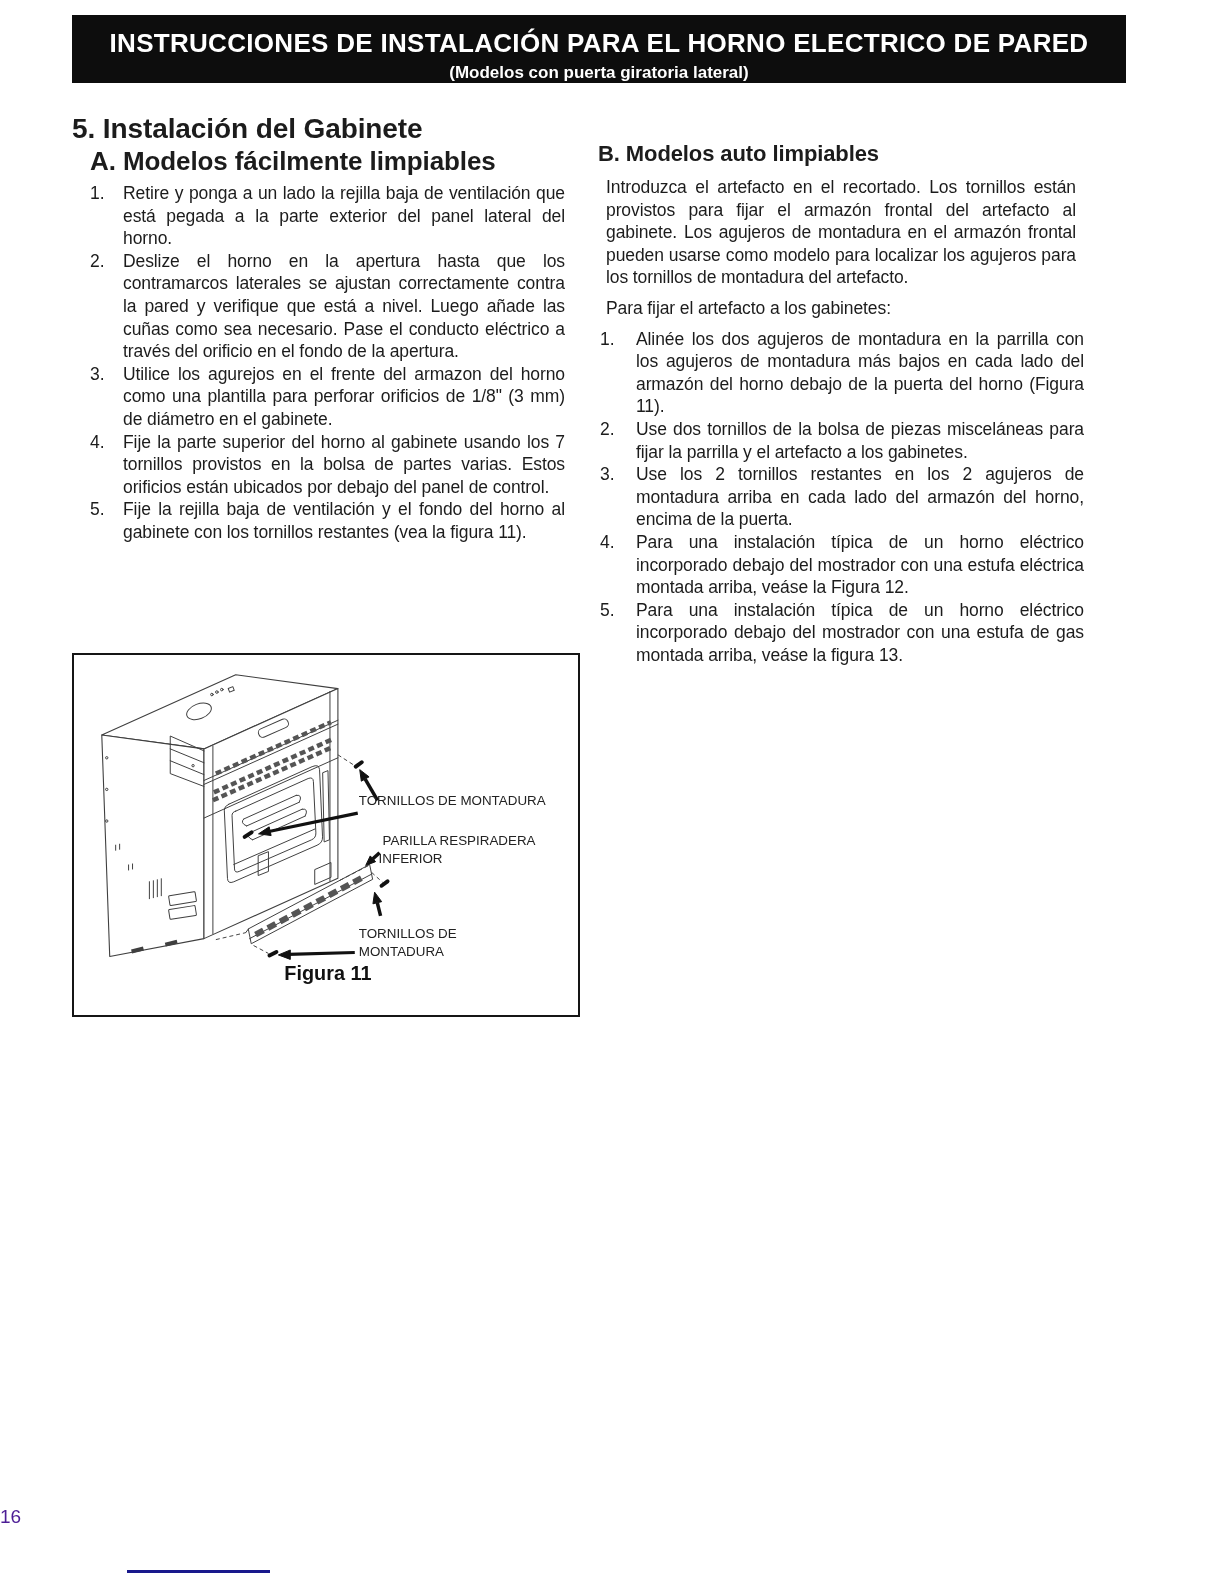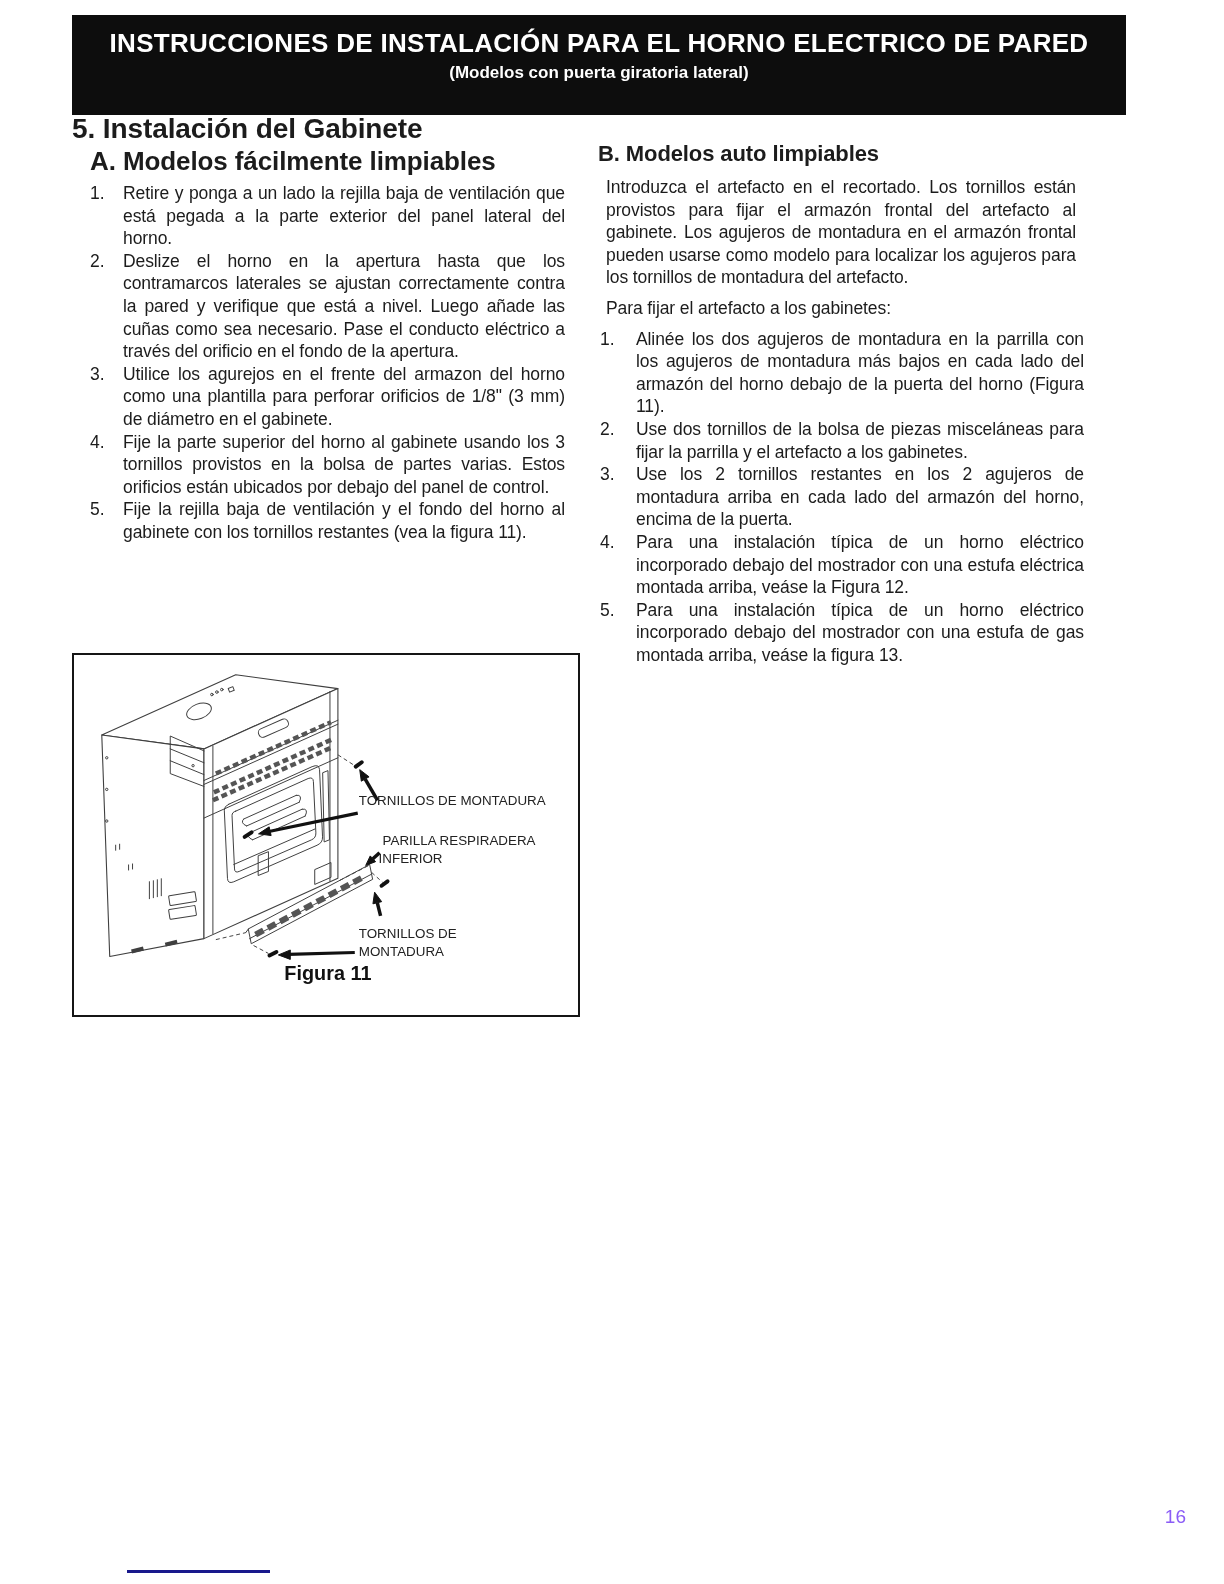--- a/index.html
+++ b/index.html
@@ -5,21 +5,21 @@
   html,body{margin:0;padding:0;background:#ffffff;}
   .page{
     position:relative;
     width:1224px;height:1584px;
     background:#ffffff;
     font-family:"Liberation Sans", sans-serif;
     color:#1c1c1c;
     overflow:hidden;
   }
   .banner{
-    position:absolute;left:72px;top:15px;width:1054px;height:100px;
+    position:absolute;left:72px;top:15px;width:1054px;height:68px;
     background:#0d0d0d;color:#ffffff;text-align:center;
   }
   .banner-title{
     font-weight:bold;font-size:26px;letter-spacing:.3px;
     margin-top:13px;white-space:nowrap;
   }
   .banner-sub{font-weight:bold;font-size:17px;margin-top:4px;}
   .col-left{position:absolute;left:72px;top:112px;width:493px;}
   .col-right{position:absolute;left:598px;top:140px;width:486px;}
   .h-sec{font-size:28px;line-height:34px;font-weight:bold;margin:0;}
@@ -34,21 +34,21 @@
   .li .txt{flex:1;text-align:justify;}
   .fig-box{
     position:absolute;left:72px;top:653px;width:508px;height:364px;
     border:2px solid #151515;box-sizing:border-box;background:#fff;
   }
   .fig-box svg{position:absolute;left:0;top:0;}
   .fig-label{fill:#222;font-family:"Liberation Sans",sans-serif;font-size:13.5px;}
   .fig-caption{fill:#111;font-family:"Liberation Sans",sans-serif;font-size:20px;font-weight:bold;}
   .page-num{
     position:absolute;left:0;top:1506px;width:1186px;
-    text-align:right;font-size:19px;color:#8b5cf6;
+    text-align:left;font-size:19px;color:#4c1d95;
   }
   .blue-line{position:absolute;left:127px;top:1570px;width:143px;height:3px;background:#18188c;}
 </style>
 </head>
 <body>
 
 <div class="page">
 
   <div class="banner">
     <div class="banner-title">INSTRUCCIONES DE INSTALACIÓN PARA EL HORNO ELECTRICO DE PARED</div>
@@ -66,21 +66,21 @@
     <div class="li">
       <span class="num">2.</span>
       <div class="txt">Deslize el horno en la apertura hasta que los contramarcos laterales se ajustan correctamente contra la pared y verifique que está a nivel. Luego añade las cuñas como sea necesario. Pase el conducto eléctrico a través del orificio en el fondo de la apertura.</div>
     </div>
     <div class="li">
       <span class="num">3.</span>
       <div class="txt">Utilice los agurejos en el frente del armazon del horno como una plantilla para perforar orificios de 1/8" (3 mm) de diámetro en el gabinete.</div>
     </div>
     <div class="li">
       <span class="num">4.</span>
-      <div class="txt">Fije la parte superior del horno al gabinete usando los 3 tornillos provistos en la bolsa de partes varias. Estos orificios están ubicados por debajo del panel de control.</div>
+      <div class="txt">Fije la parte superior del horno al gabinete usando los 7 tornillos provistos en la bolsa de partes varias. Estos orificios están ubicados por debajo del panel de control.</div>
     </div>
     <div class="li">
       <span class="num">5.</span>
       <div class="txt">Fije la rejilla baja de ventilación y el fondo del horno al gabinete con los tornillos restantes (vea la figura 11).</div>
     </div>
   </div>
 
   <div class="col-right body-txt">
     <h2 class="h-sub-b">B. Modelos auto limpiables</h2>
     <div class="para intro-line">Introduzca el artefacto en el recortado.  Los tornillos están provistos para fijar el armazón frontal del artefacto al gabinete.  Los agujeros de montadura en el armazón frontal pueden usarse como modelo para localizar los agujeros para los tornillos de montadura del artefacto.</div>

